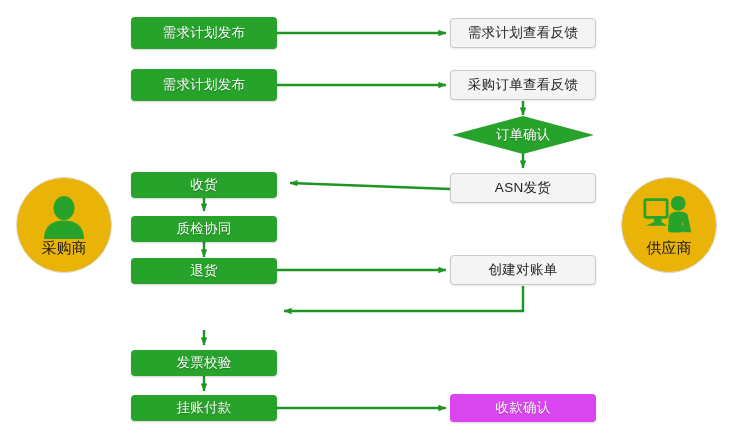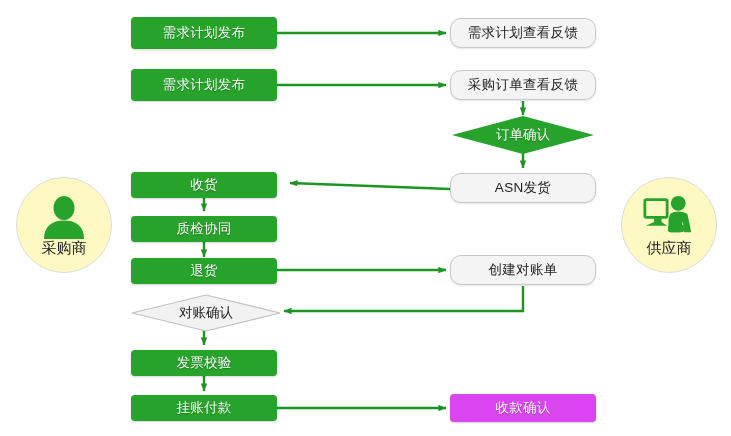--- a/index.html
+++ b/index.html
@@ -41,21 +41,21 @@
     background: #27a32b;
     color: #ffffff;
     border-radius: 4px;
     box-shadow: 0 1px 2px rgba(0,0,0,0.18);
     text-shadow: 0 1px 1px rgba(0,0,0,0.30);
   }
   .node.grey {
     background: #f4f4f4;
     color: #222222;
     border: 1px solid #c9c9c9;
-    border-radius: 11px;
+    border-radius: 4px;
     box-shadow: 0 1px 2px rgba(0,0,0,0.10);
   }
   .node.red {
     background: #d946ef;
     color: #ffffff;
     border-radius: 4px;
     box-shadow: 0 1px 2px rgba(0,0,0,0.18);
     text-shadow: 0 1px 1px rgba(0,0,0,0.25);
   }
   
@@ -85,21 +85,21 @@
   }
   .diamond.grey .dlabel {
     color: #222222;
   }
   
   .actor {
     position: absolute;
     width: 96px;
     height: 96px;
     border-radius: 50%;
-    background: #fef9c3;
+    background: #eab308;
     border: 1px solid #dcdcdc;
     box-sizing: border-box;
     display: flex;
     flex-direction: column;
     align-items: center;
     justify-content: center;
     z-index: 3;
   }
   .actor .glyph {
     width: 52px;
@@ -192,26 +192,20 @@
   </div>
 
   <div class="node green" style="left:131px; top:216px; width:146px; height:26px;">
     <span>质检协同</span>
   </div>
 
   <div class="node green" style="left:131px; top:258px; width:146px; height:26px;">
     <span>退货</span>
   </div>
 
-  <div class="diamond grey" style="left:131px; top:294px; width:150px; height:38px;">
-    <svg class="dshape" viewBox="0 0 150 38" preserveAspectRatio="none" xmlns="http://www.w3.org/2000/svg">
-      <polygon points="75,1 149,19 75,37 1,19" fill="#f2f2f2" stroke="#c0c0c0" stroke-width="1.2"></polygon>
-    </svg>
-    <span class="dlabel">对账确认</span>
-  </div>
 
   <div class="node green" style="left:131px; top:350px; width:146px; height:26px;">
     <span>发票校验</span>
   </div>
 
   <div class="node green" style="left:131px; top:395px; width:146px; height:26px;">
     <span>挂账付款</span>
   </div>
 
   <div class="node grey" style="left:450px; top:18px; width:146px; height:30px;">

